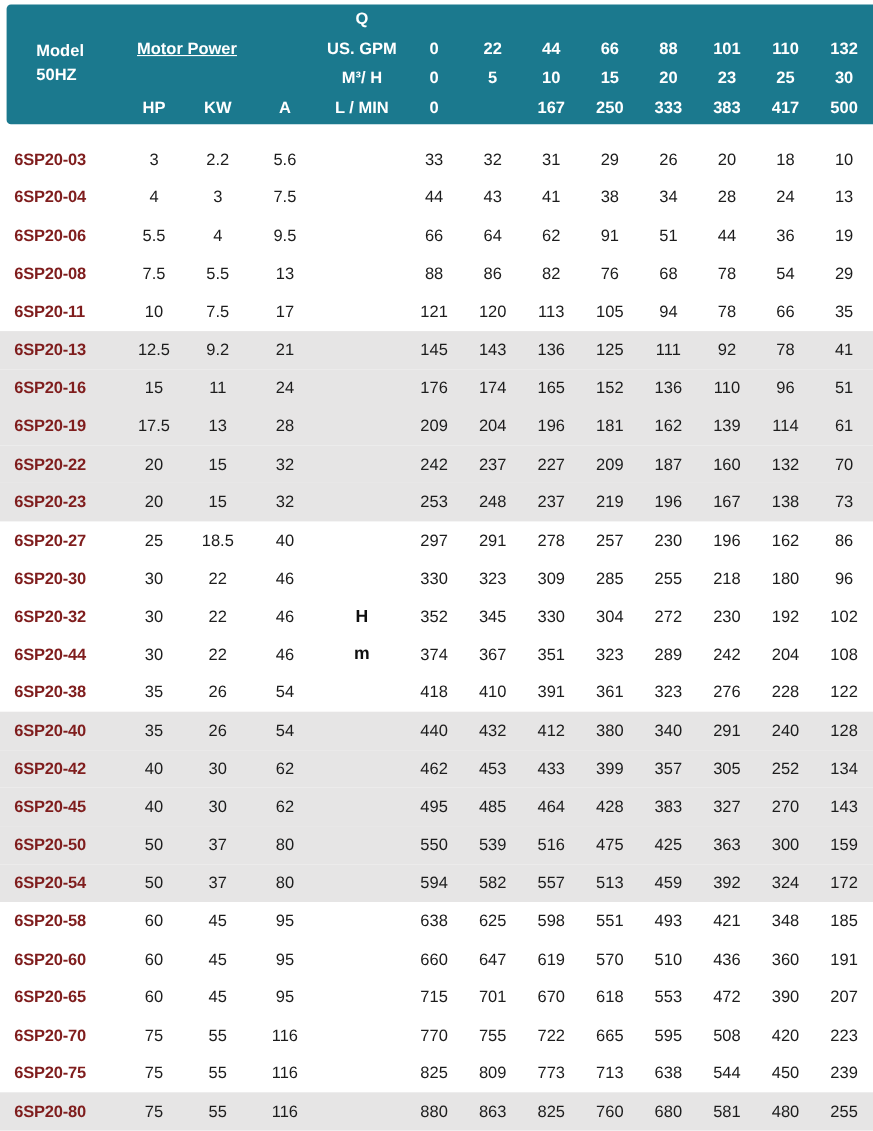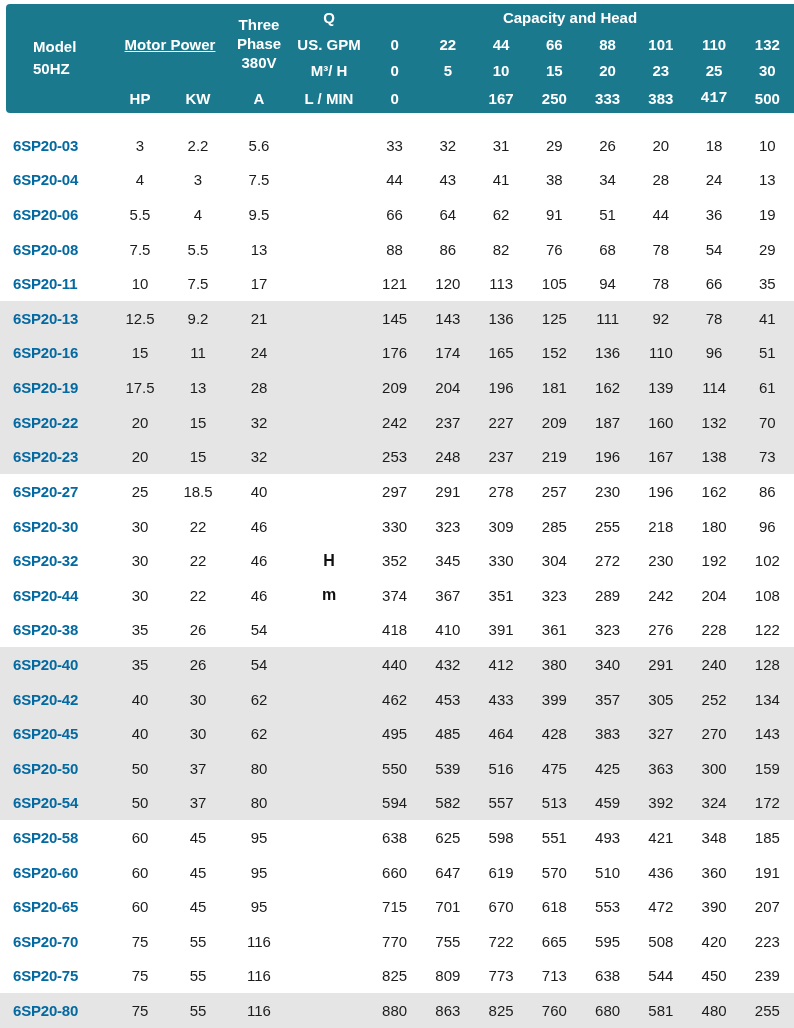--- a/index.html
+++ b/index.html
@@ -34,47 +34,41 @@
 
   
   .tbody{margin-top:15px;height:900px;display:flex;flex-direction:column;}
   .trow{
     flex:1;display:grid;
     grid-template-columns:112px 56px 60px 62px 78px repeat(8,1fr);
     align-items:center;font-size:15px;color:#1c1c1c;
   }
   .trow.shaded{background:#E6E5E5;}
   .cell{text-align:center;}
-  .model{text-align:left;padding-left:13px;font-weight:bold;color:#0369a1;letter-spacing:-0.2px;}
+  .model{text-align:left;padding-left:13px;font-weight:bold;color:#7f1d1d;letter-spacing:-0.2px;}
   .qcell{font-weight:bold;font-size:16px;color:#0f0f0f;}
 </style>
 </head>
 <body>
 
 <div class="page">
 
   <div class="theader">
     <div class="hc model-h">
       <div>Model</div>
       <div>50HZ</div>
     </div>
     <div class="hc motor-h">Motor Power</div>
     <div class="hc hp-h">HP</div>
     <div class="hc kw-h">KW</div>
-    <div class="hc three-h">
-      <div>Three</div>
-      <div>Phase</div>
-      <div>380V</div>
-    </div>
     <div class="hc amp-h">A</div>
     <div class="hc q-h">Q</div>
     <div class="hc gpm-h">US. GPM</div>
     <div class="hc m3h-h">M³/ H</div>
     <div class="hc lmin-h">L / MIN</div>
-    <div class="hc cap-h">Capacity and Head</div>
 
   <div class="hc" style="grid-area: 2 / 6;">0</div>
       <div class="hc" style="grid-area: 2 / 7;">22</div>
       <div class="hc" style="grid-area: 2 / 8;">44</div>
       <div class="hc" style="grid-area: 2 / 9;">66</div>
       <div class="hc" style="grid-area: 2 / 10;">88</div>
       <div class="hc" style="grid-area: 2 / 11;">101</div>
       <div class="hc" style="grid-area: 2 / 12;">110</div>
       <div class="hc" style="grid-area: 2 / 13;">132</div>
       <div class="hc" style="grid-area: 3 / 6;">0</div>
@@ -84,21 +78,21 @@
       <div class="hc" style="grid-area: 3 / 10;">20</div>
       <div class="hc" style="grid-area: 3 / 11;">23</div>
       <div class="hc" style="grid-area: 3 / 12;">25</div>
       <div class="hc" style="grid-area: 3 / 13;">30</div>
       <div class="hc" style="grid-area: 4 / 6;">0</div>
       <div class="hc" style="grid-area: 4 / 7; margin-top: 45px;">83</div>
       <div class="hc" style="grid-area: 4 / 8;">167</div>
       <div class="hc" style="grid-area: 4 / 9;">250</div>
       <div class="hc" style="grid-area: 4 / 10;">333</div>
       <div class="hc" style="grid-area: 4 / 11;">383</div>
-      <div class="hc" style="grid-area: 4 / 12; font-family: Liberation Mono, monospace;">417</div>
+      <div class="hc" style="grid-area: 4 / 12;">417</div>
       <div class="hc" style="grid-area: 4 / 13;">500</div>
     </div>
 
   <div class="tbody">
 
   <div class="trow">
         <div class="cell model">6SP20-03</div>
         <div class="cell">3</div>
         <div class="cell">2.2</div>
         <div class="cell">5.6</div>

